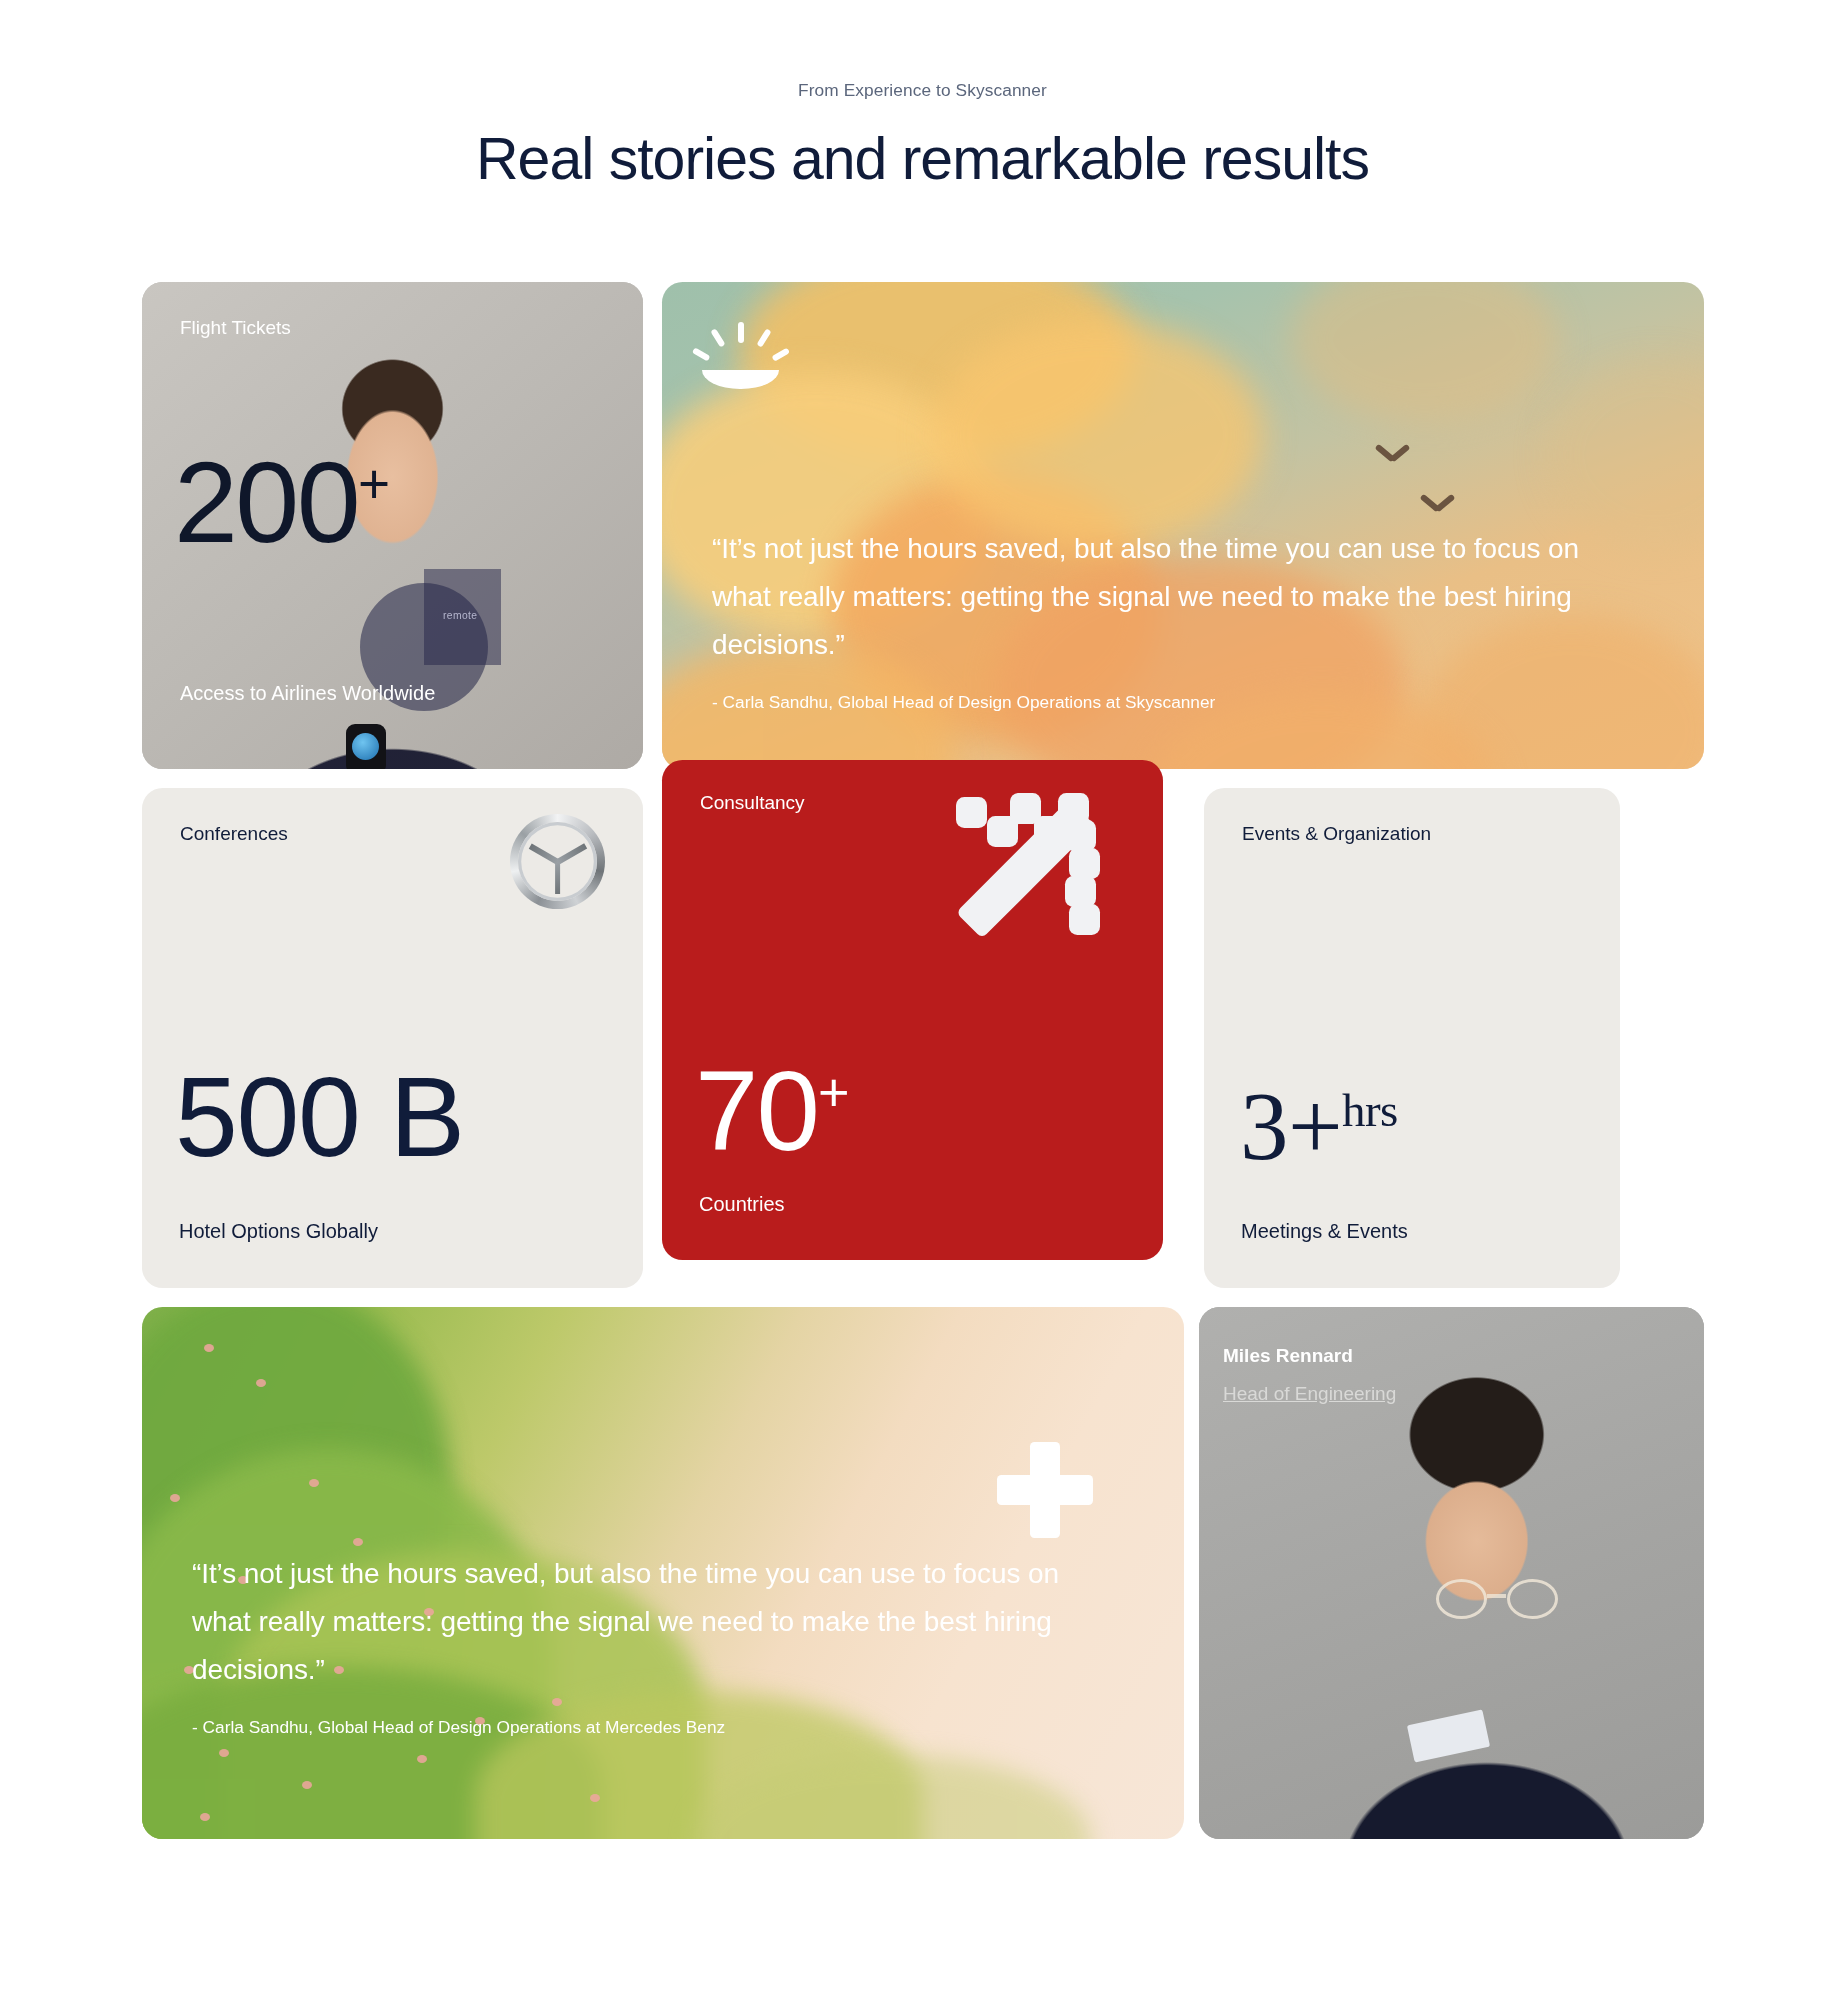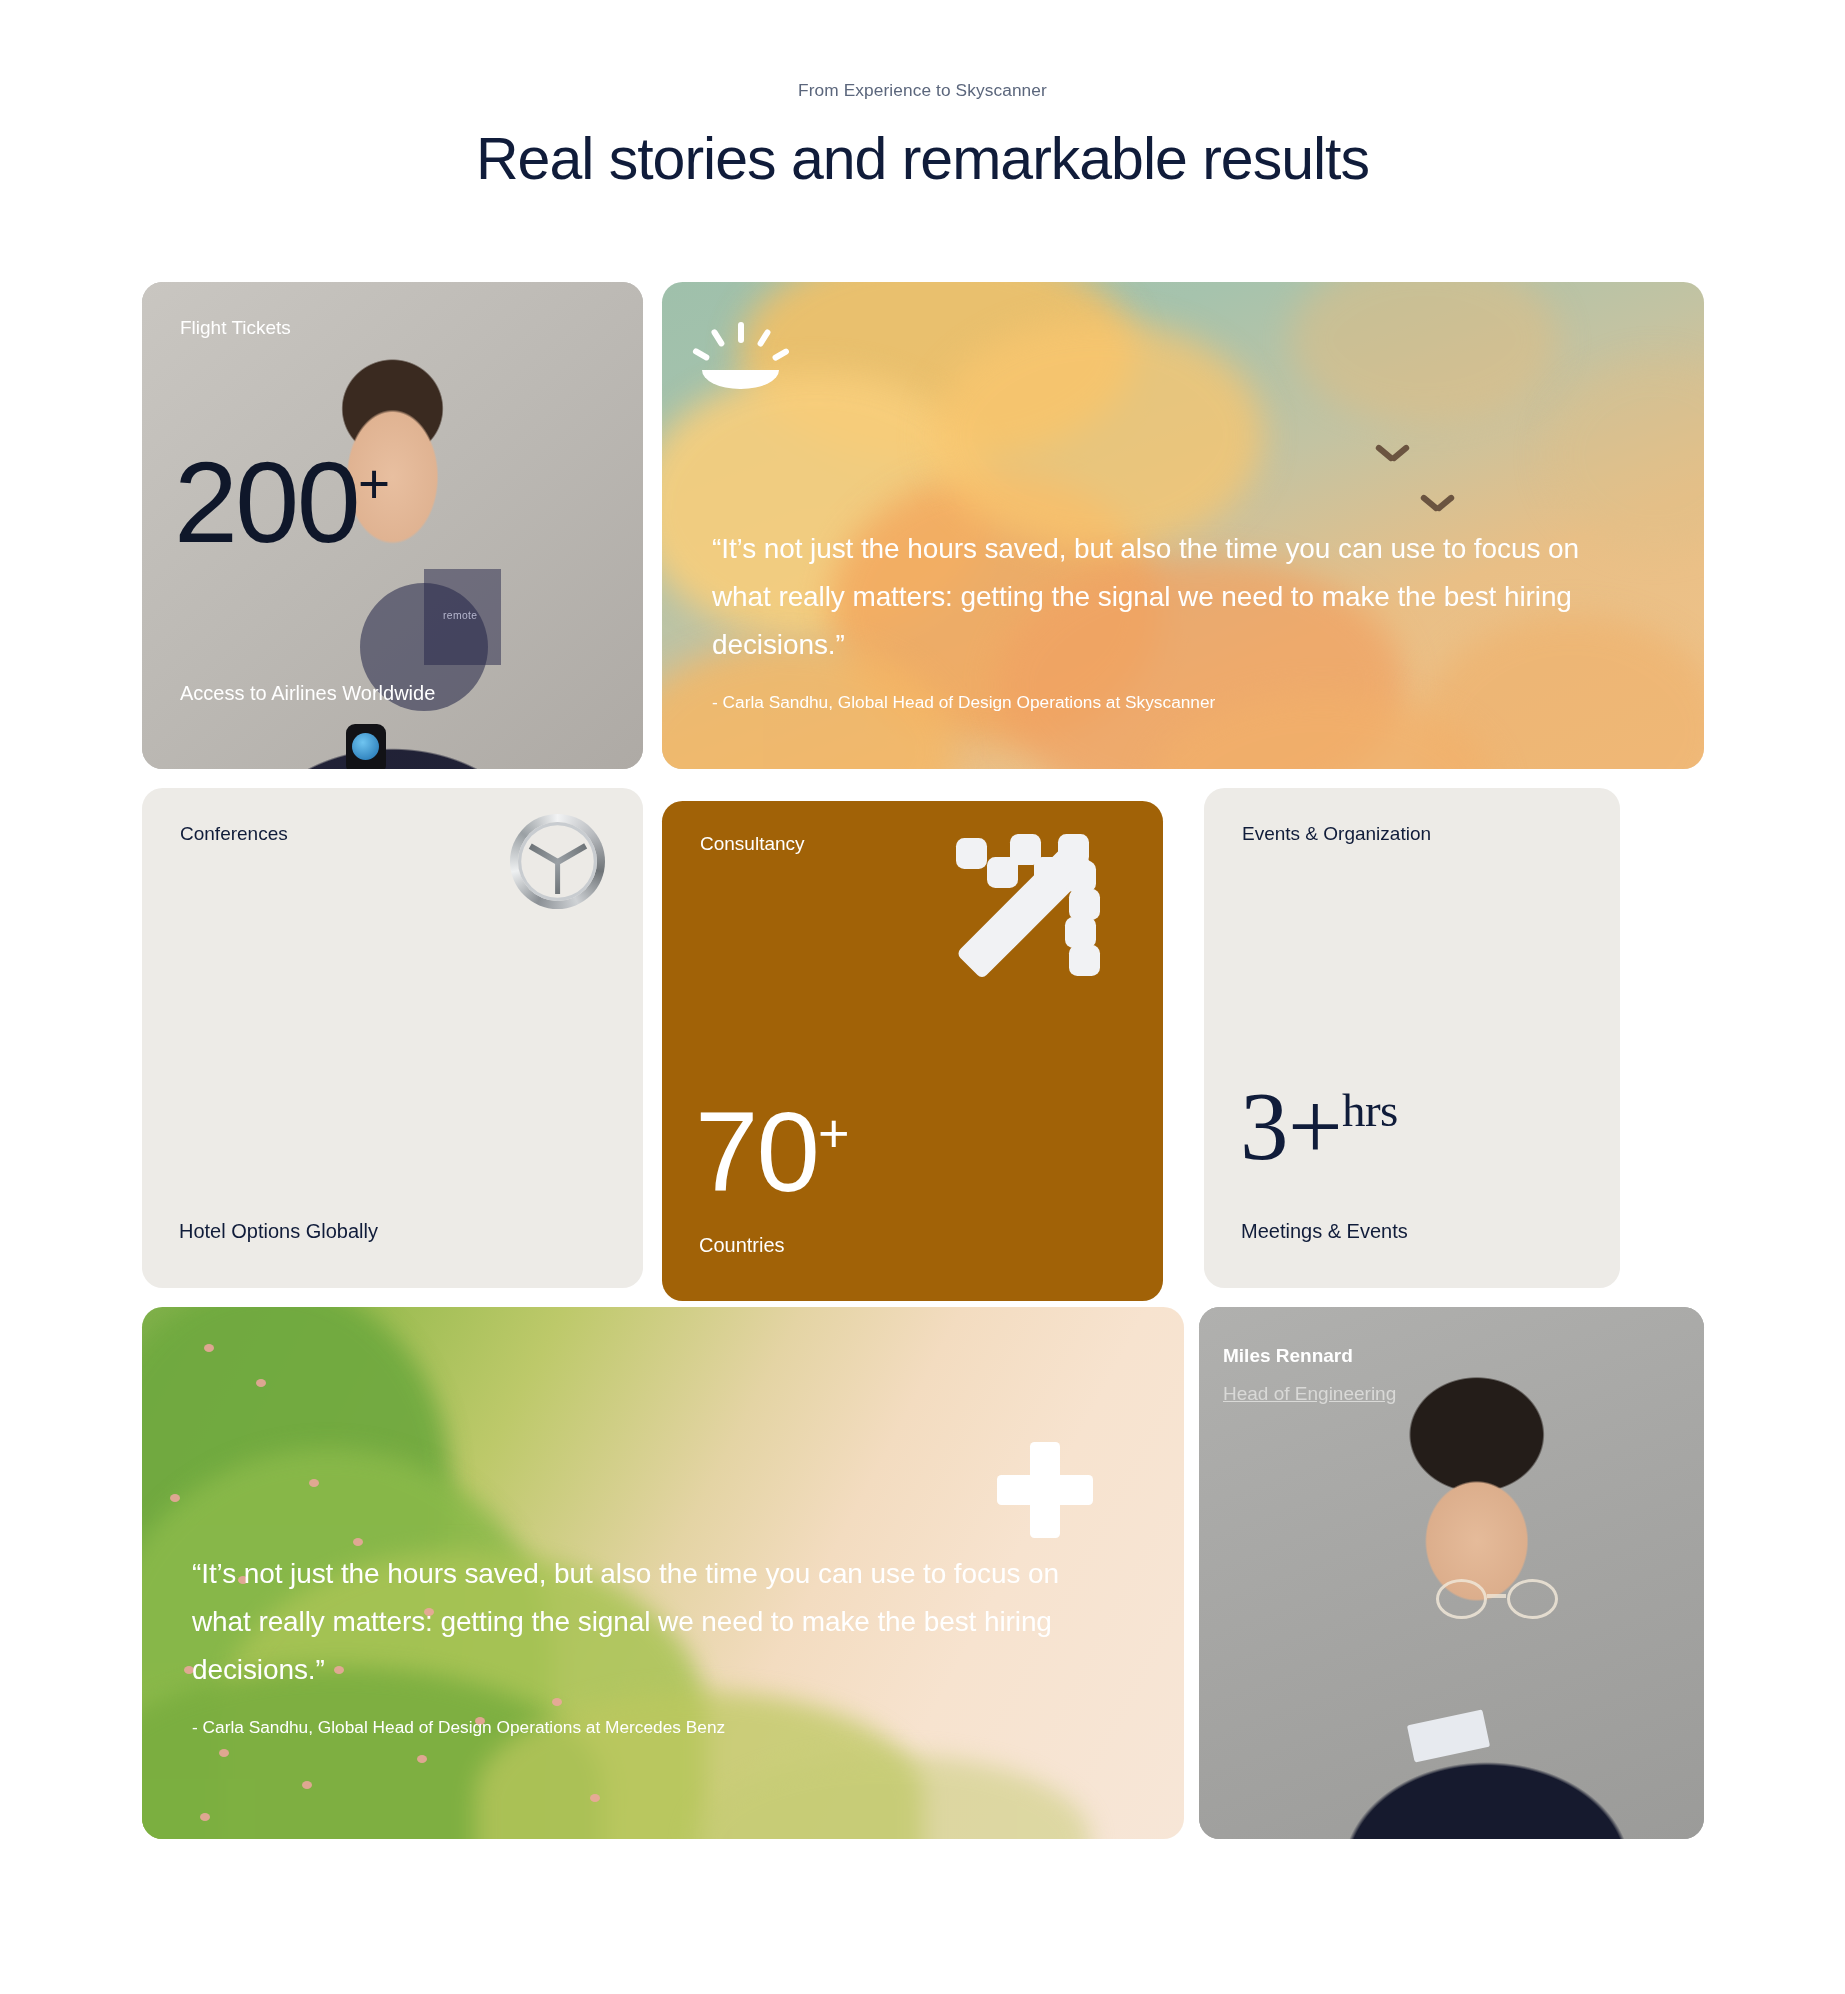--- a/index.html
+++ b/index.html
@@ -75,21 +75,21 @@
     display:flex;align-items:center;justify-content:center;}
   .mb-logo .inner{width:79px;height:79px;border-radius:50%;background:#eceae6;position:relative;
     box-shadow:inset 0 0 0 3.2px #c8ccd0;}
   .mb-logo .star{position:absolute;left:50%;top:50%;width:5.8px;height:32px;background:linear-gradient(180deg,#9aa0a5,#6e7478);
     transform-origin:50% 0;}
   .mb-logo .s1{transform:translate(-50%,0) rotate(0deg);}
   .mb-logo .s2{transform:translate(-50%,0) rotate(120deg);}
   .mb-logo .s3{transform:translate(-50%,0) rotate(240deg);}
 
   
-  #c-cons{left:520px;top:519px;width:501px;height:500px;background:#a16207;}
+  #c-cons{left:520px;top:478px;width:501px;height:500px;background:#b91c1c;}
   #c-cons .kicker{position:absolute;left:38px;top:32px;font-size:19px;color:#fff;}
   #c-cons .bignum{position:absolute;left:33px;top:275px;font-size:114px;line-height:114px;color:#fff;font-weight:300;letter-spacing:-1.9px;}
   #c-cons .bignum sup{font-size:54px;vertical-align:super;font-weight:300;}
   #c-cons .caption{position:absolute;left:37px;top:433px;font-size:20px;color:#fff;}
   .arrow-pix{position:absolute;left:290px;top:33px;width:147px;height:147px;}
   .arrow-pix .px{position:absolute;width:31px;height:31px;background:#f1f2f4;border-radius:8.3px;}
   .arrow-pix .shaft{position:absolute;width:37px;height:160px;background:#f1f2f4;border-radius:6.4px;
     transform:rotate(45deg);transform-origin:50% 50%;left:55px;top:-3.8px;}
 
   
@@ -193,20 +193,21 @@
 
     <div class="card" id="c-conf">
       <div class="kicker">Conferences</div>
       <div class="mb-logo">
         <div class="inner">
           <div class="star s1"></div>
             <div class="star s2"></div>
             <div class="star s3"></div>
         </div>
       </div>
+      <div class="bignum">500 B</div>
       <div class="caption">Hotel Options Globally</div>
     </div>
 
     <div class="card" id="c-cons">
       <div class="kicker">Consultancy</div>
       <div class="arrow-pix">
         <div class="shaft"></div>
         <span class="px" style="left:3.8px;top:3.8px;"></span>
         <span class="px" style="left:35px;top:23px;"></span>
         <span class="px" style="left:58px;top:0px;"></span>

